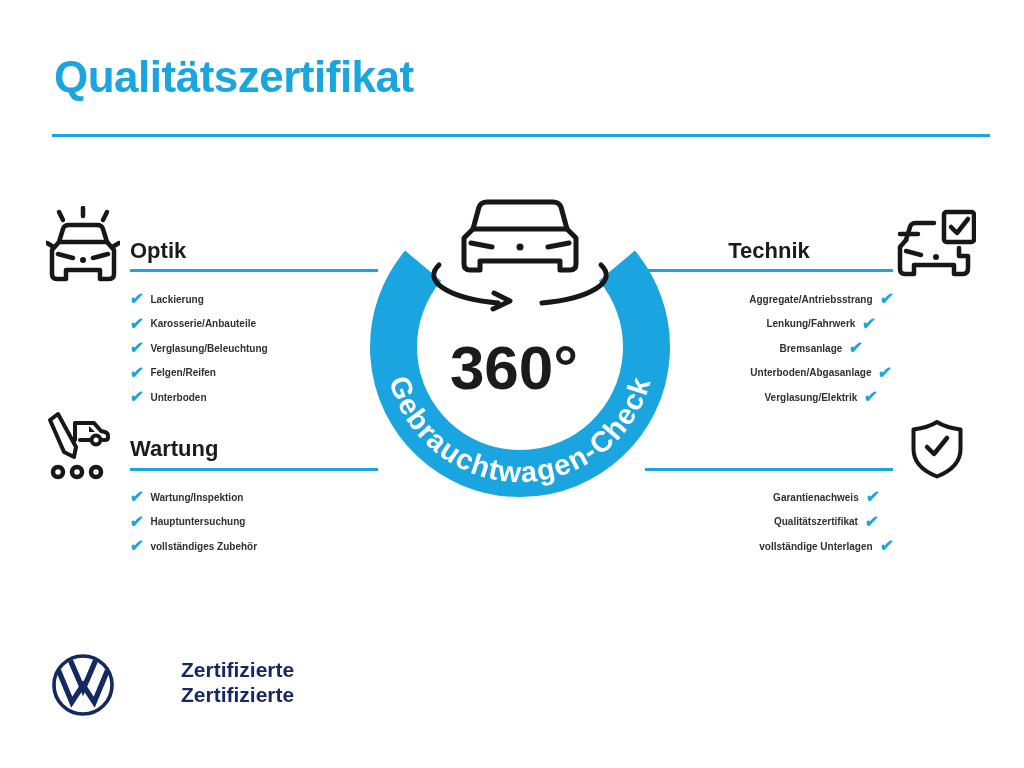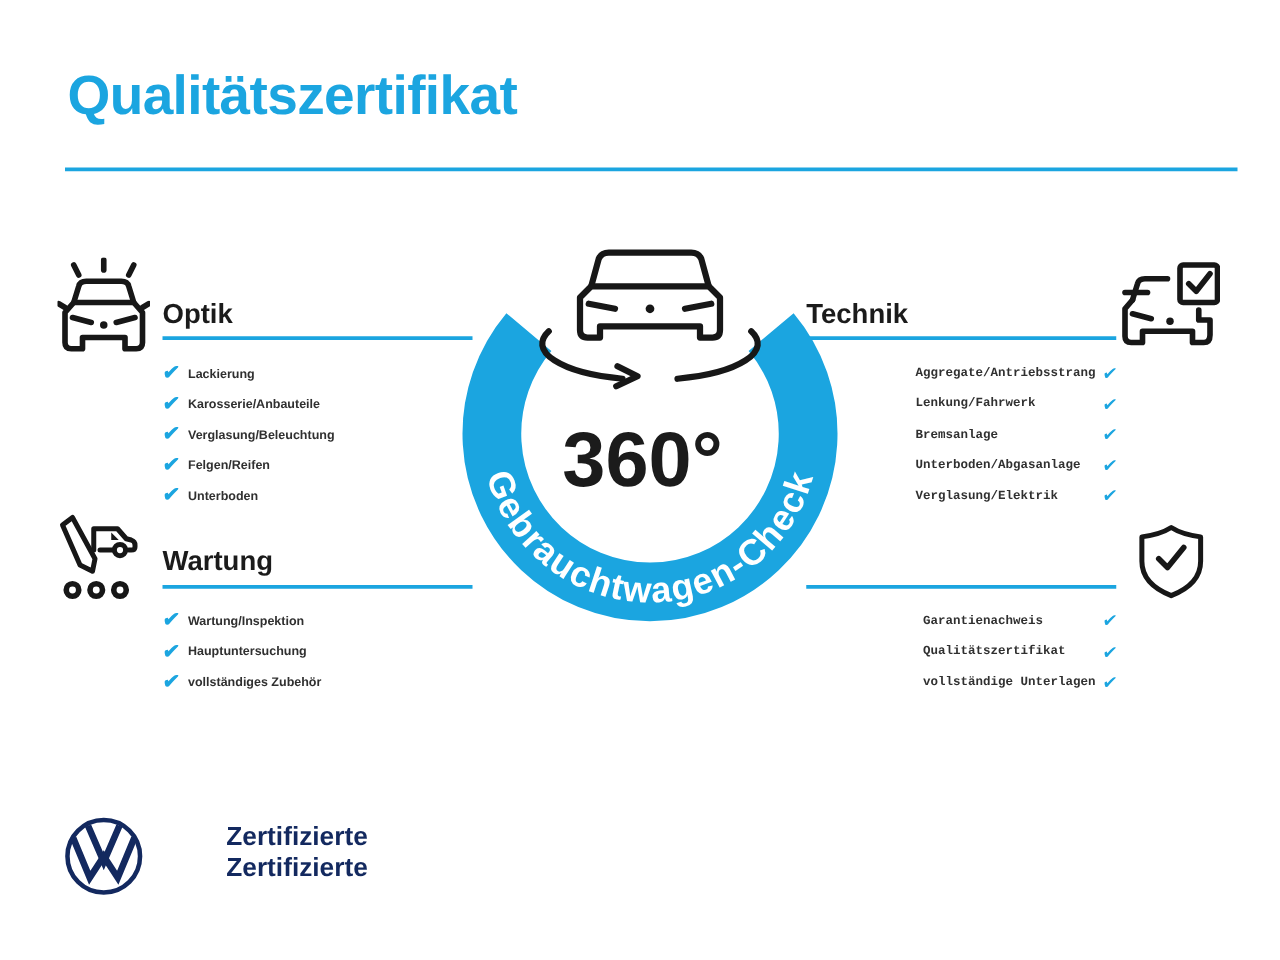--- a/index.html
+++ b/index.html
@@ -16,26 +16,26 @@
   .page-title{position:absolute;left:54px;top:52px;font-size:44px;font-weight:bold;
     letter-spacing:-0.5px;color:var(--accent);}
   .title-rule{position:absolute;left:52px;top:134px;width:938px;height:3px;background:var(--accent);}
 
   .icon-svg{position:absolute;}
   .ink-stroke{stroke:#171717;fill:none;stroke-linecap:round;stroke-linejoin:round;}
   .ink-fill{fill:#171717;stroke:none;}
   .navy-stroke{stroke:var(--navy);fill:none;}
 
   .section-heading{position:absolute;font-size:22px;line-height:26px;font-weight:bold;color:var(--ink);text-align:right;}
-  .section-heading.right{width:248px;text-align:left;}
+  .section-heading.right{width:248px;text-align:center;}
   .section-underline{position:absolute;width:248px;height:3px;background:var(--accent);}
 
   .checklist{position:absolute;}
   .checklist .row{display:flex;align-items:center;height:24.5px;gap:7px;}
-  .checklist.right .row{justify-content:space-between;font-family:Liberation Mono, monospace;}
+  .checklist.right .row{justify-content:center;}
   .check{display:inline-block;color:var(--accent);font-size:16px;font-weight:bold;
     transform:skewX(-7deg);line-height:1;}
   .item-label{font-size:10px;font-weight:bold;color:var(--body);white-space:nowrap;}
   .checklist.rightalign{right:131px;text-align:right;}
 
   .center-svg{position:absolute;left:350px;top:170px;width:340px;height:350px;}
   .ring-arc{stroke:var(--accent);stroke-width:47;fill:none;}
   .ring-text{font-family:"Liberation Sans",sans-serif;font-size:29px;font-weight:bold;
     fill:#ffffff;letter-spacing:1.2px;}
   .degree-text{font-family:"Liberation Sans",sans-serif;font-size:62px;font-weight:bold;fill:var(--ink);}

